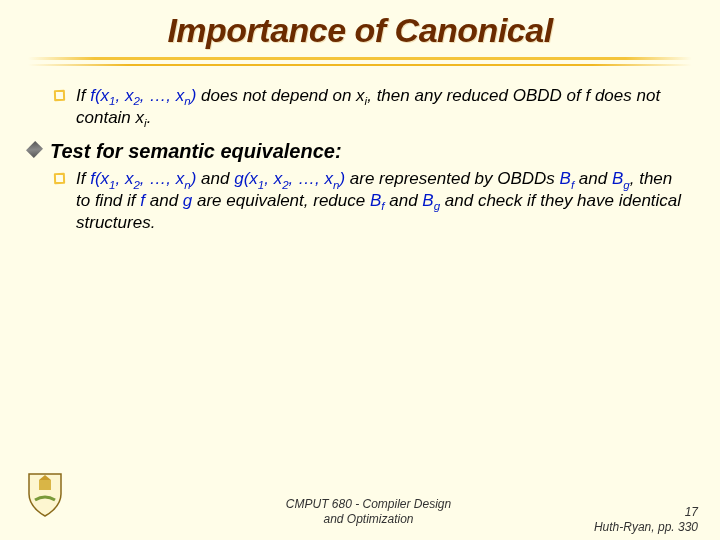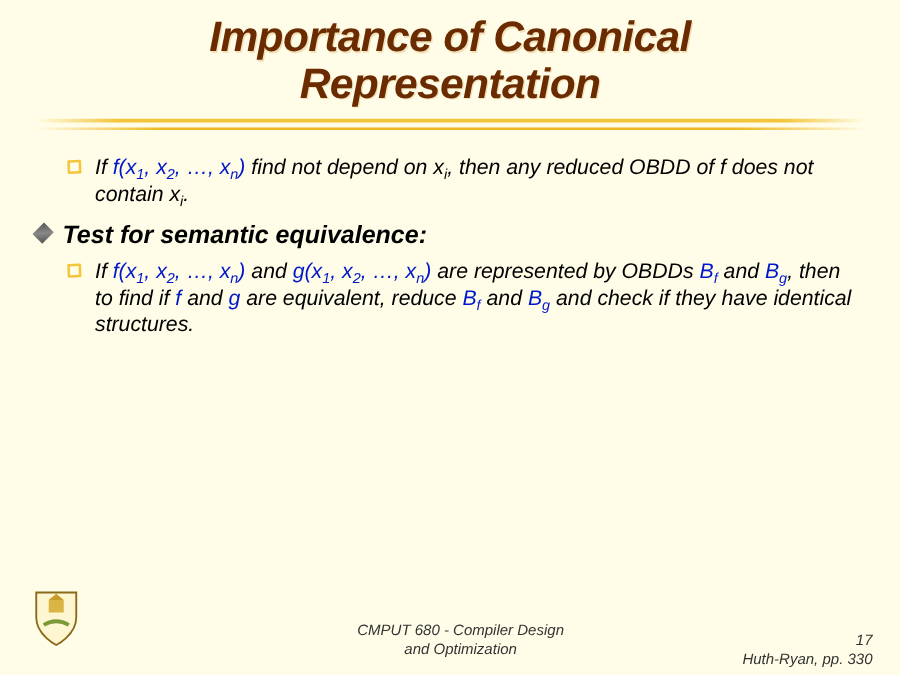--- a/index.html
+++ b/index.html
@@ -110,29 +110,28 @@
   }
   .logo svg { width: 42px; height: 50px; }
 </style>
 </head>
 <body>
 
 <div class="slide">
 
   <div class="title">
     <span>Importance of Canonical</span><br>
-    <span>Representation</span>
   </div>
   <div class="title-rule"></div>
 
   <div class="content">
 
     <div class="sec">
       <div class="b2">
-        <span>If </span><span class="fn"><span>f(x</span><span class="sub">1</span><span>, x</span><span class="sub">2</span><span>, …, x</span><span class="sub">n</span><span>)</span></span><span> find not depend on x</span><span class="sub">i</span><span>, then any reduced OBDD of f does not contain x</span><span class="sub">i</span><span>.</span>
+        <span>If </span><span class="fn"><span>f(x</span><span class="sub">1</span><span>, x</span><span class="sub">2</span><span>, …, x</span><span class="sub">n</span><span>)</span></span><span> does not depend on x</span><span class="sub">i</span><span>, then any reduced OBDD of f does not contain x</span><span class="sub">i</span><span>.</span>
       </div>
     </div>
 
     <div class="sec">
       <div class="b1">
         <span>Test for semantic equivalence:</span>
       </div>
       <div class="b2">
         <span>If </span><span class="fn">f(x<span class="sub">1</span>, x<span class="sub">2</span>, …, x<span class="sub">n</span>)</span><span> and </span><span class="fn">g(x<span class="sub">1</span>, x<span class="sub">2</span>, …, x<span class="sub">n</span>)</span><span> are represented by OBDDs </span><span class="fn">B<span class="sub">f</span></span><span> and </span><span class="fn">B<span class="sub">g</span></span><span>, then to find if </span><span class="fn">f</span><span> and </span><span class="fn">g</span><span> are equivalent, reduce </span><span class="fn">B<span class="sub">f</span></span><span> and </span><span class="fn">B<span class="sub">g</span></span><span> and check if they have identical structures.</span>
       </div>

